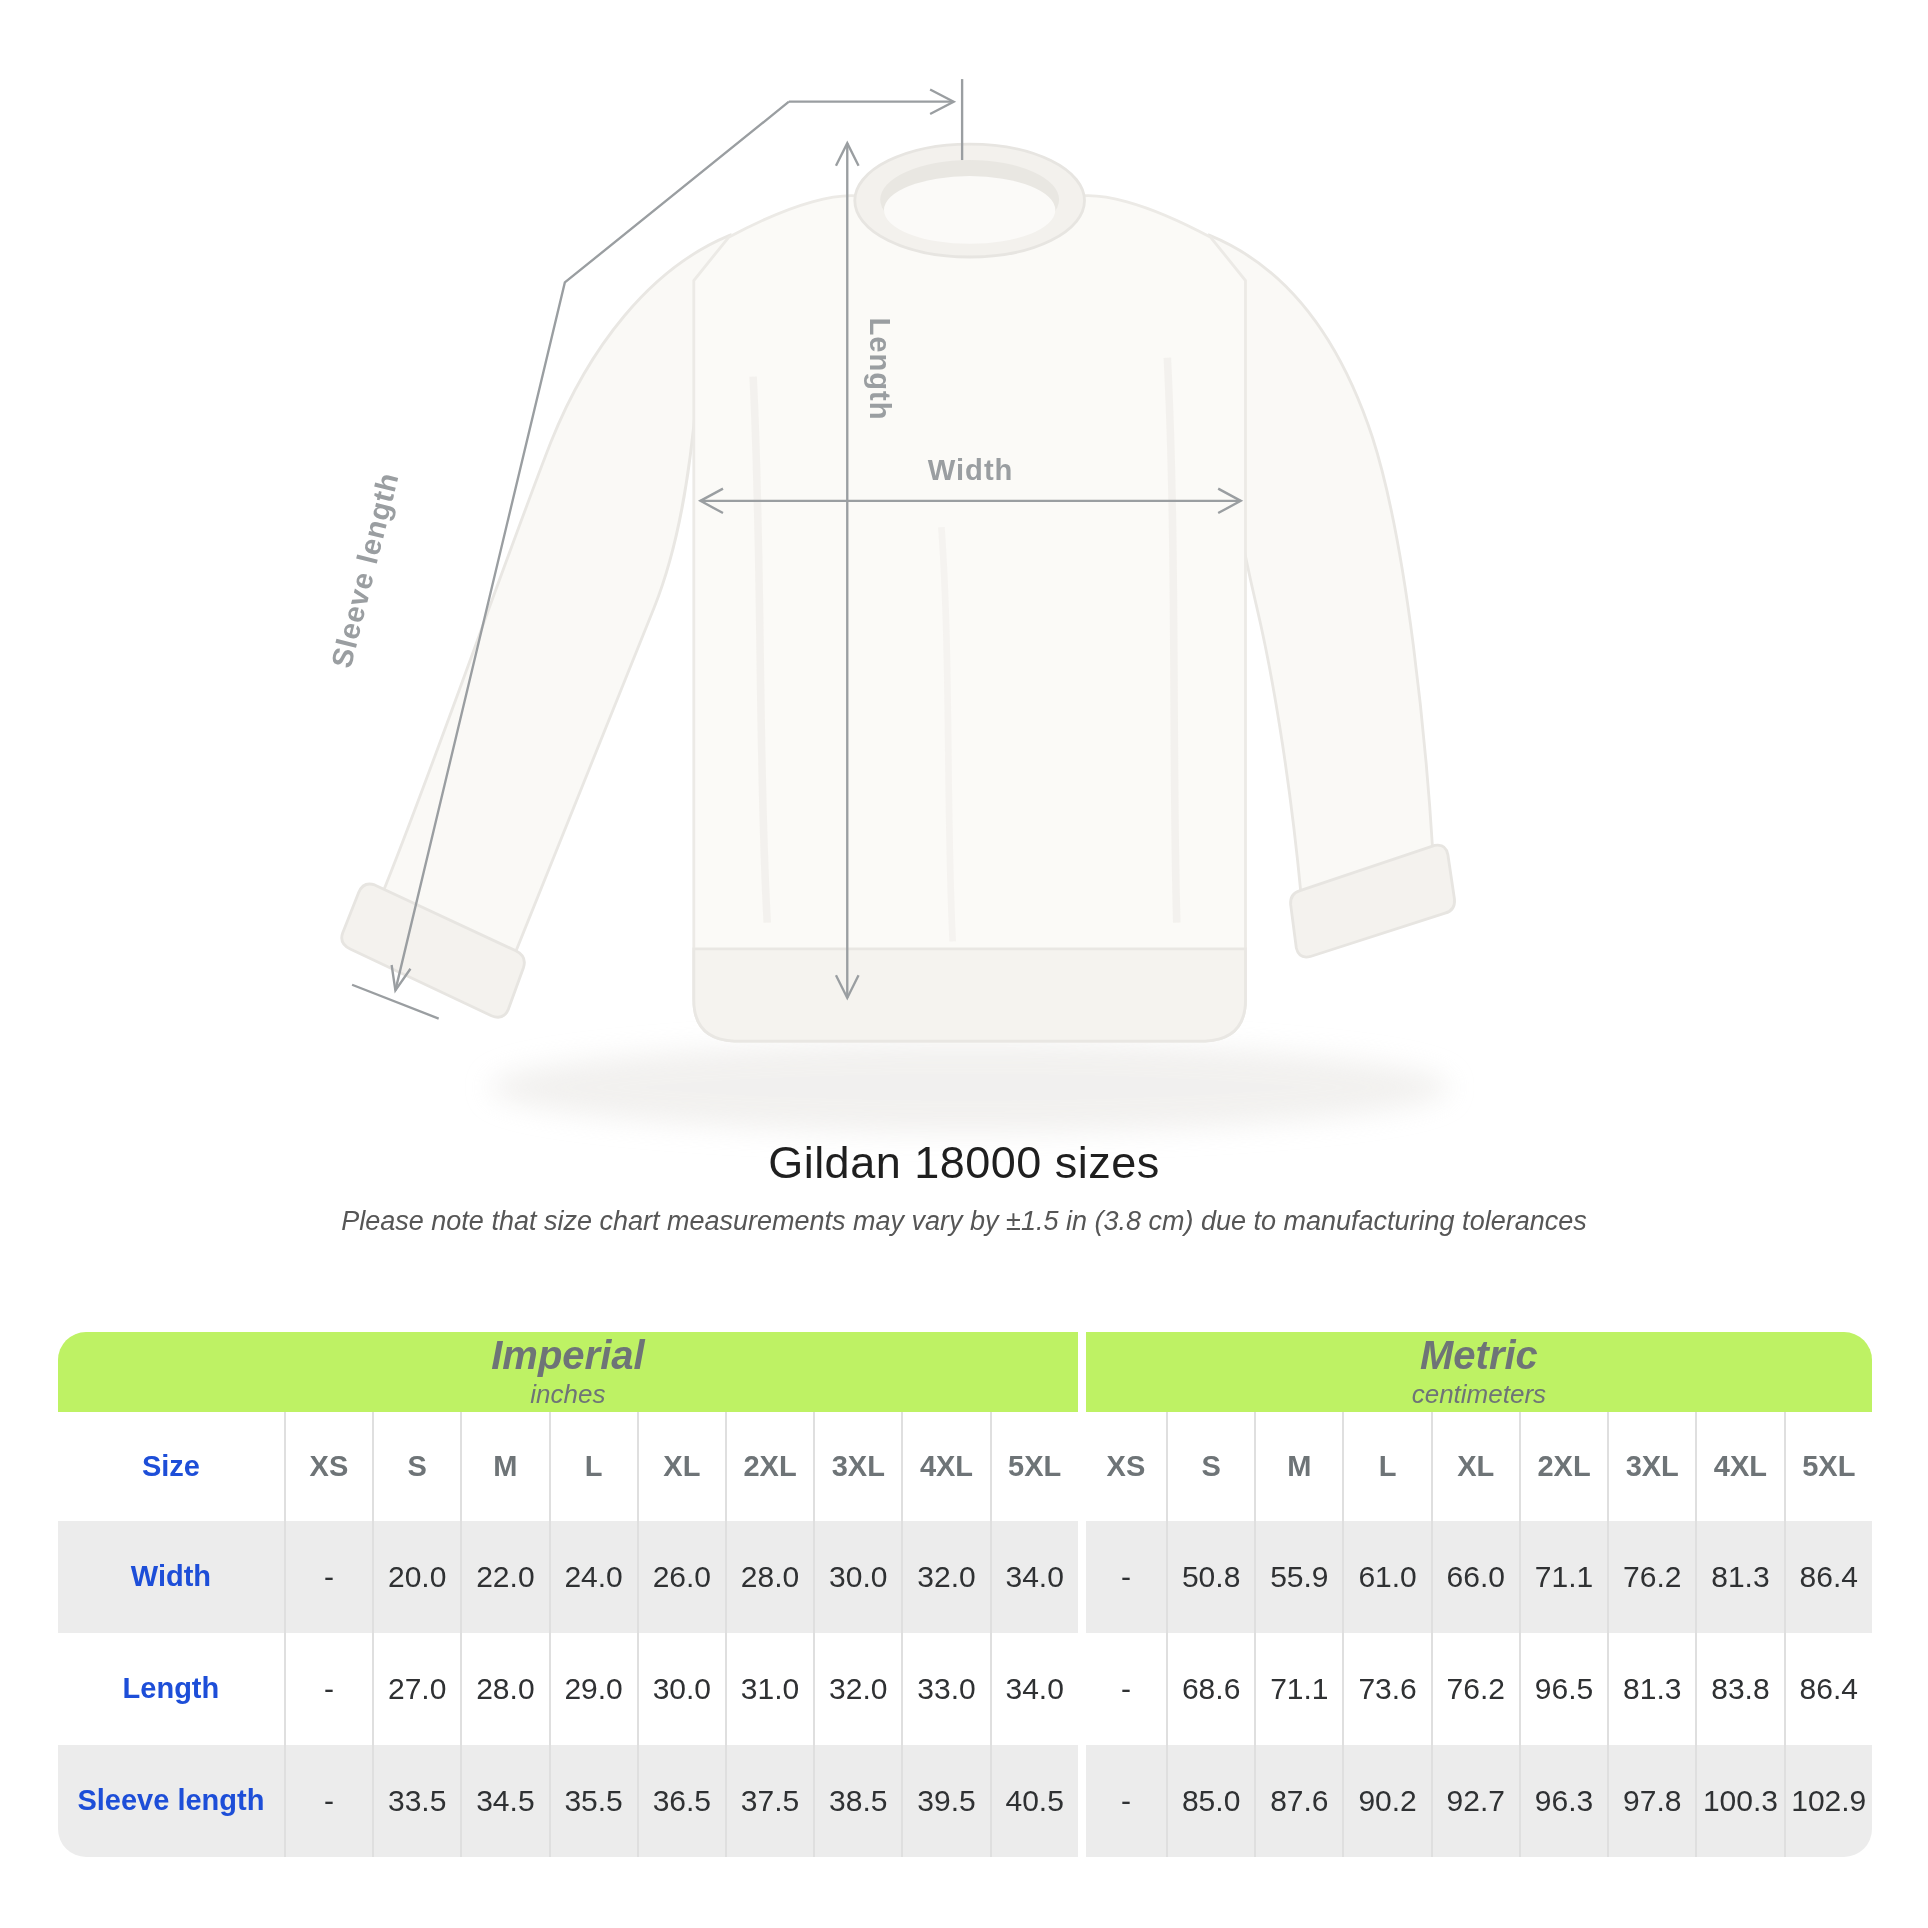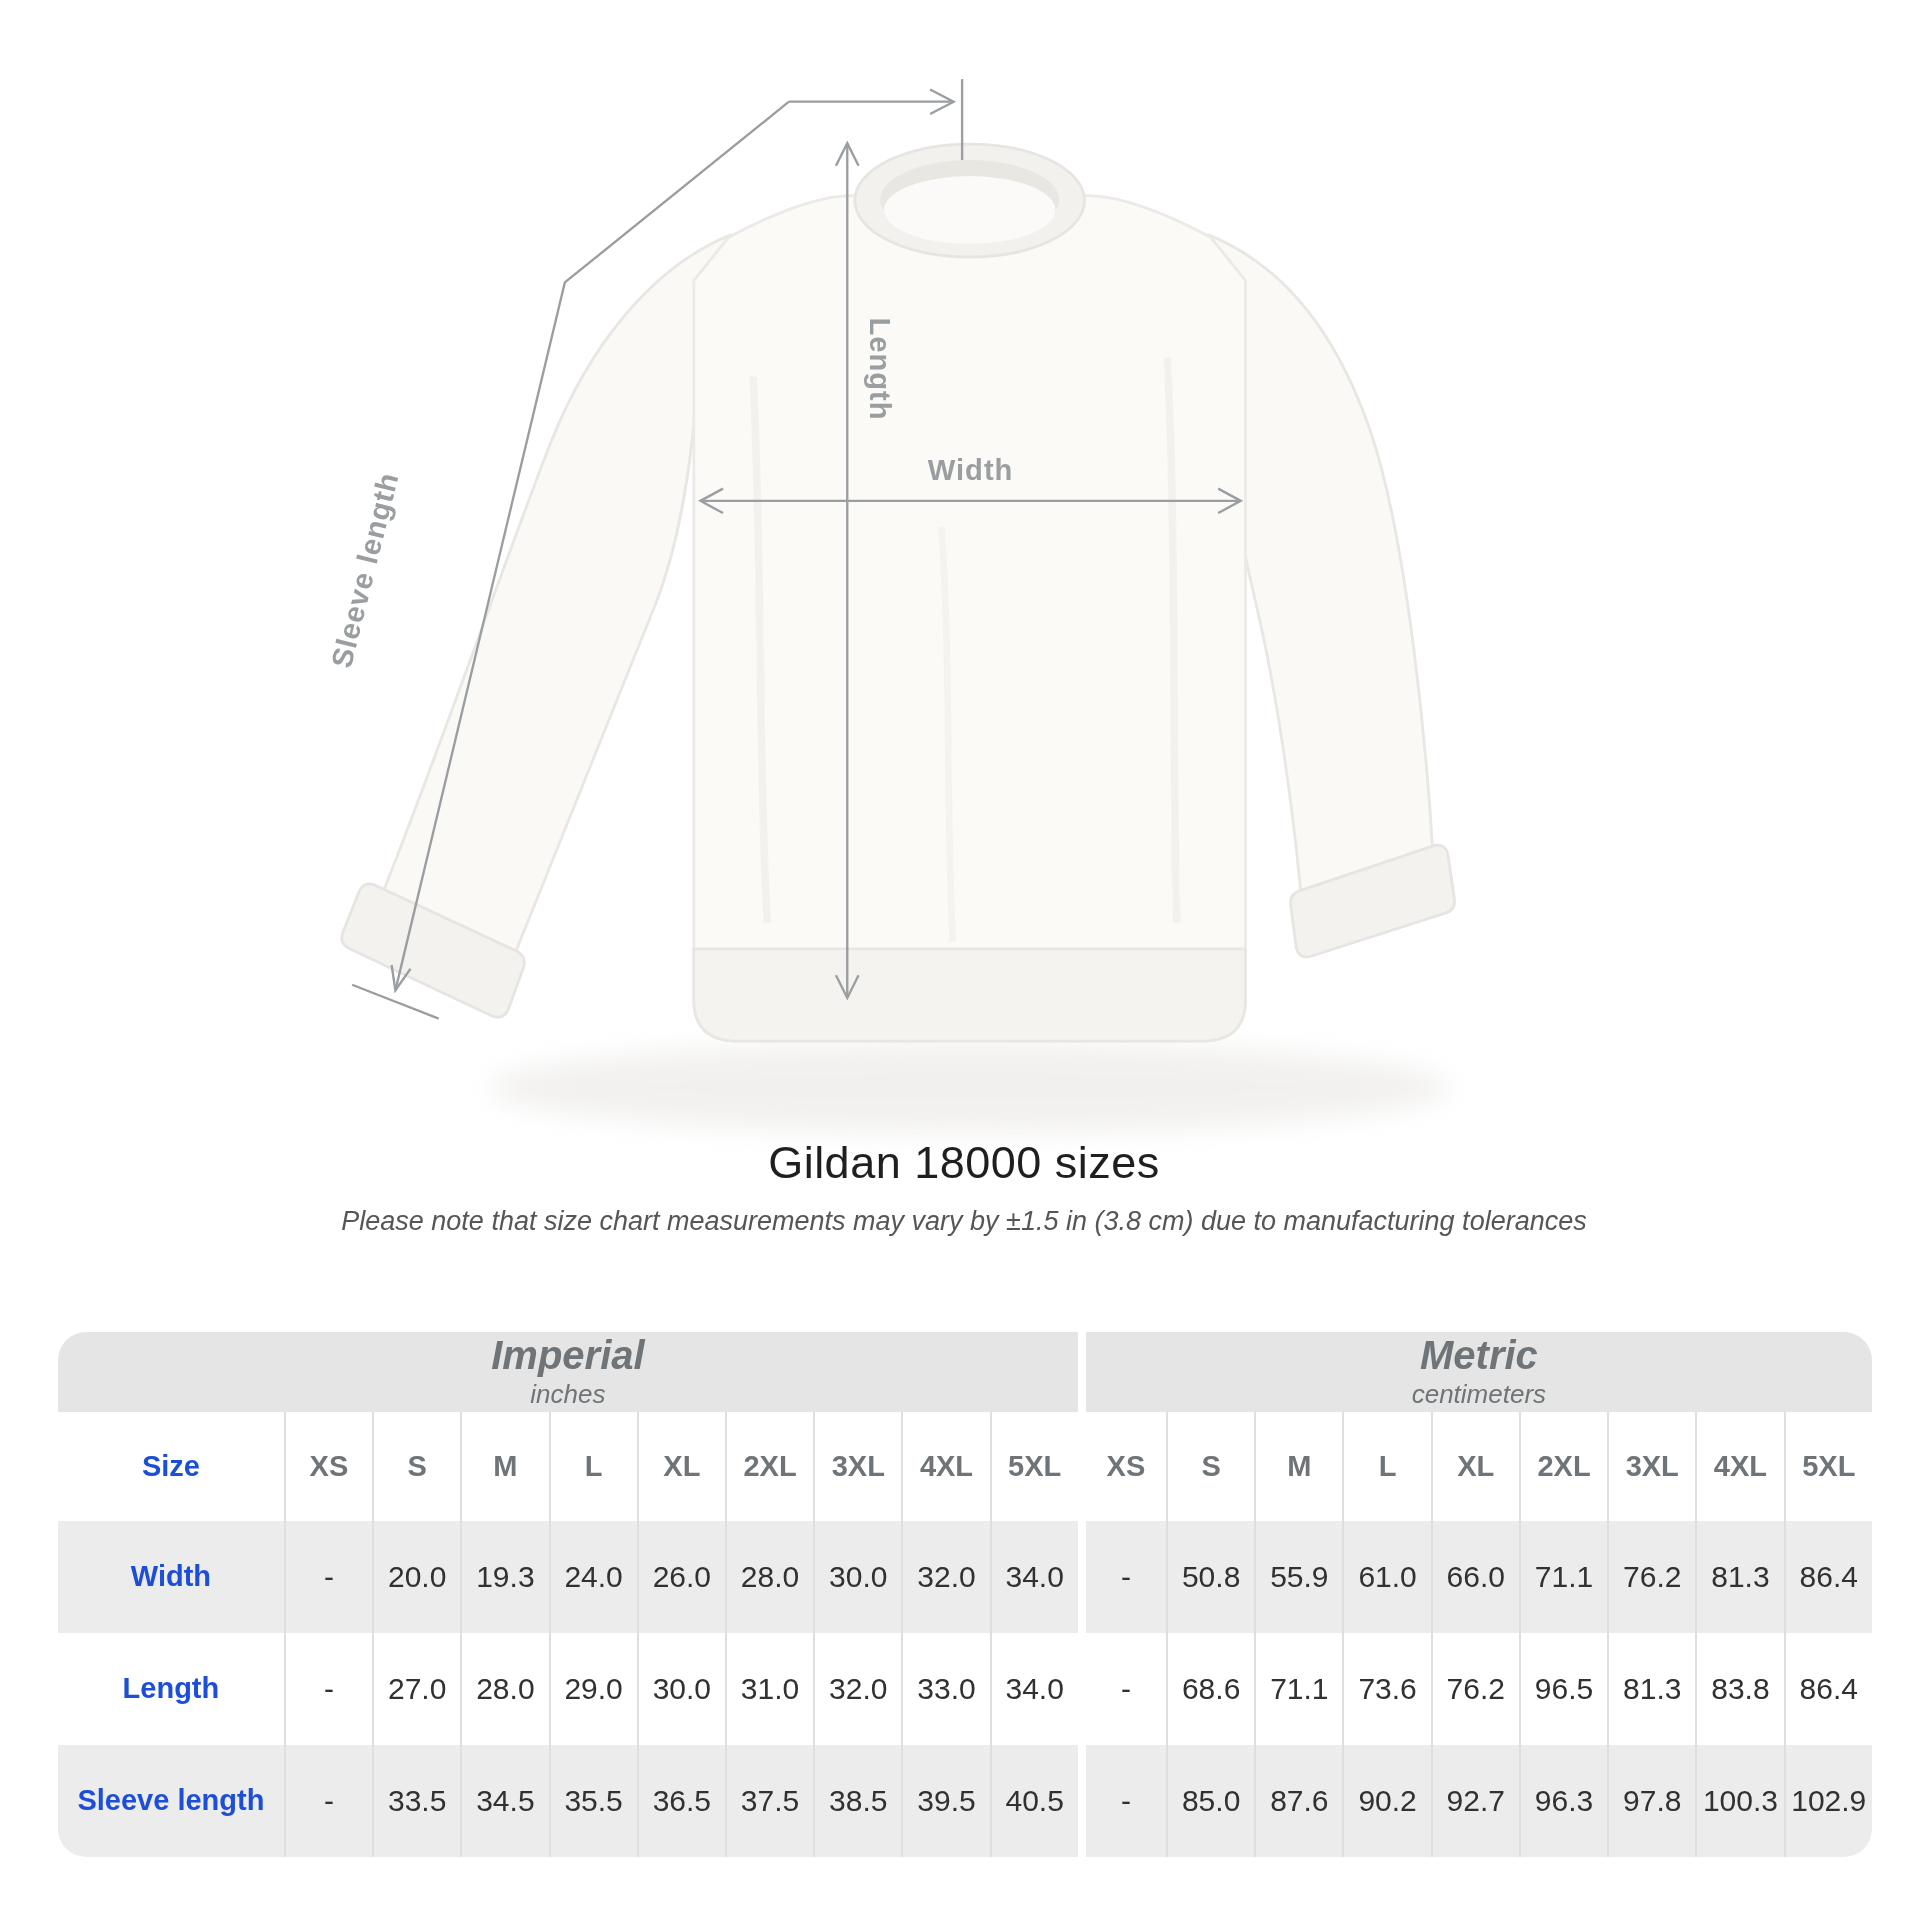--- a/index.html
+++ b/index.html
@@ -28,21 +28,21 @@
     position:absolute;left:58px;top:1332px;width:1814px;
     border-collapse:separate;border-spacing:0;table-layout:fixed;
   }
   .size-table col.c-size{width:12.45%;}
   .size-table col.c-val{width:4.8638%;}
   .size-table th,.size-table td{
     padding:0;margin:0;text-align:center;vertical-align:middle;
     box-sizing:border-box;border:none;
   }
   
-  .band th{height:64px;background:#e5e5e5;vertical-align:middle;}
+  .band th{height:64px;background:#bef264;vertical-align:middle;}
   .band th.band-left{border-top-left-radius:28px;}
   .band th.band-right{border-top-right-radius:28px;border-left:8.5px solid #ffffff;}
   .g-label{font-size:40px;font-weight:bold;font-style:italic;color:#6e7477;line-height:1.15;}
   .g-sub{font-size:26px;font-style:italic;color:#6e7477;font-weight:400;line-height:1.3;text-align:center;}
   
   .sizes td,.sizes th{height:109px;background:#ffffff;}
   
   .row-vals td{height:112px;}
   .row-gray td{background:#ececec;}
   .row-white td{background:#ffffff;}
@@ -180,21 +180,21 @@
         <th class="colhead">XL</th>
         <th class="colhead">2XL</th>
         <th class="colhead">3XL</th>
         <th class="colhead">4XL</th>
         <th class="colhead">5XL</th>
     </tr>
     <tr class="row-vals row-gray">
       <td class="rowlabel">Width</td>
       <td class="val">-</td>
         <td class="val">20.0</td>
-        <td class="val">19.3</td>
+        <td class="val">22.0</td>
         <td class="val">24.0</td>
         <td class="val">26.0</td>
         <td class="val">28.0</td>
         <td class="val">30.0</td>
         <td class="val">32.0</td>
         <td class="val">34.0</td>
       <td class="val">-</td>
         <td class="val">50.8</td>
         <td class="val">55.9</td>
         <td class="val">61.0</td>

